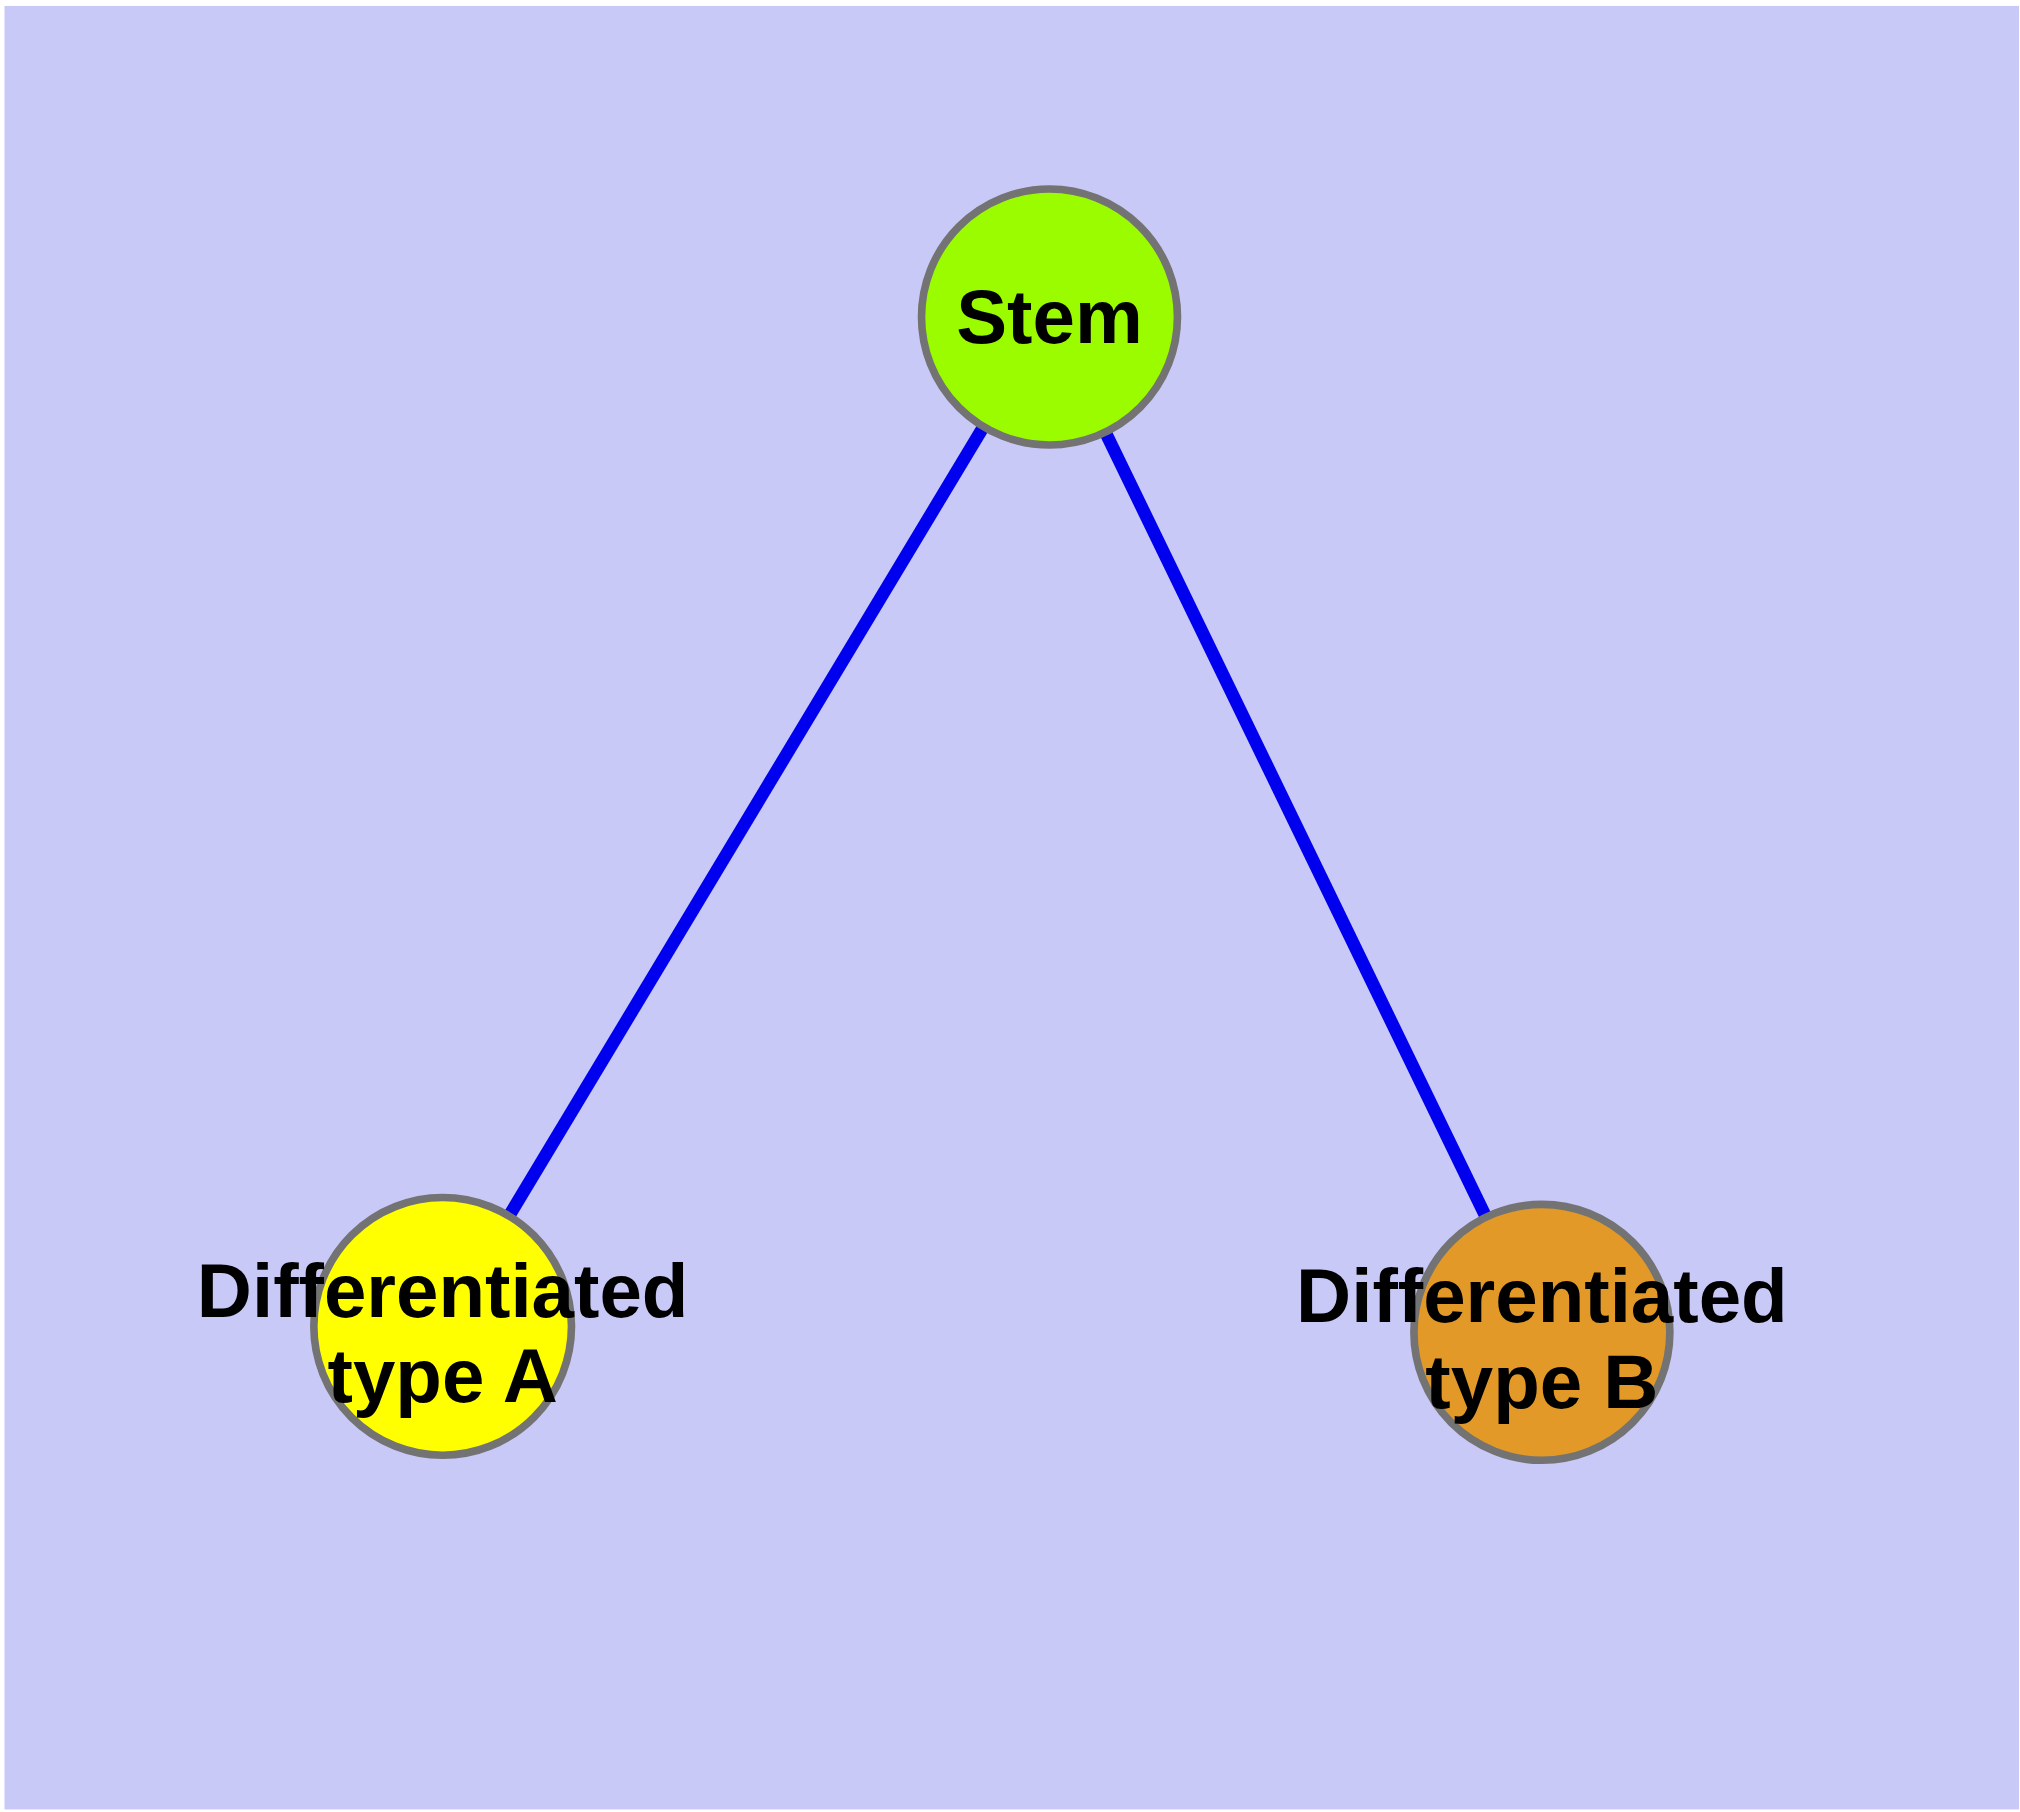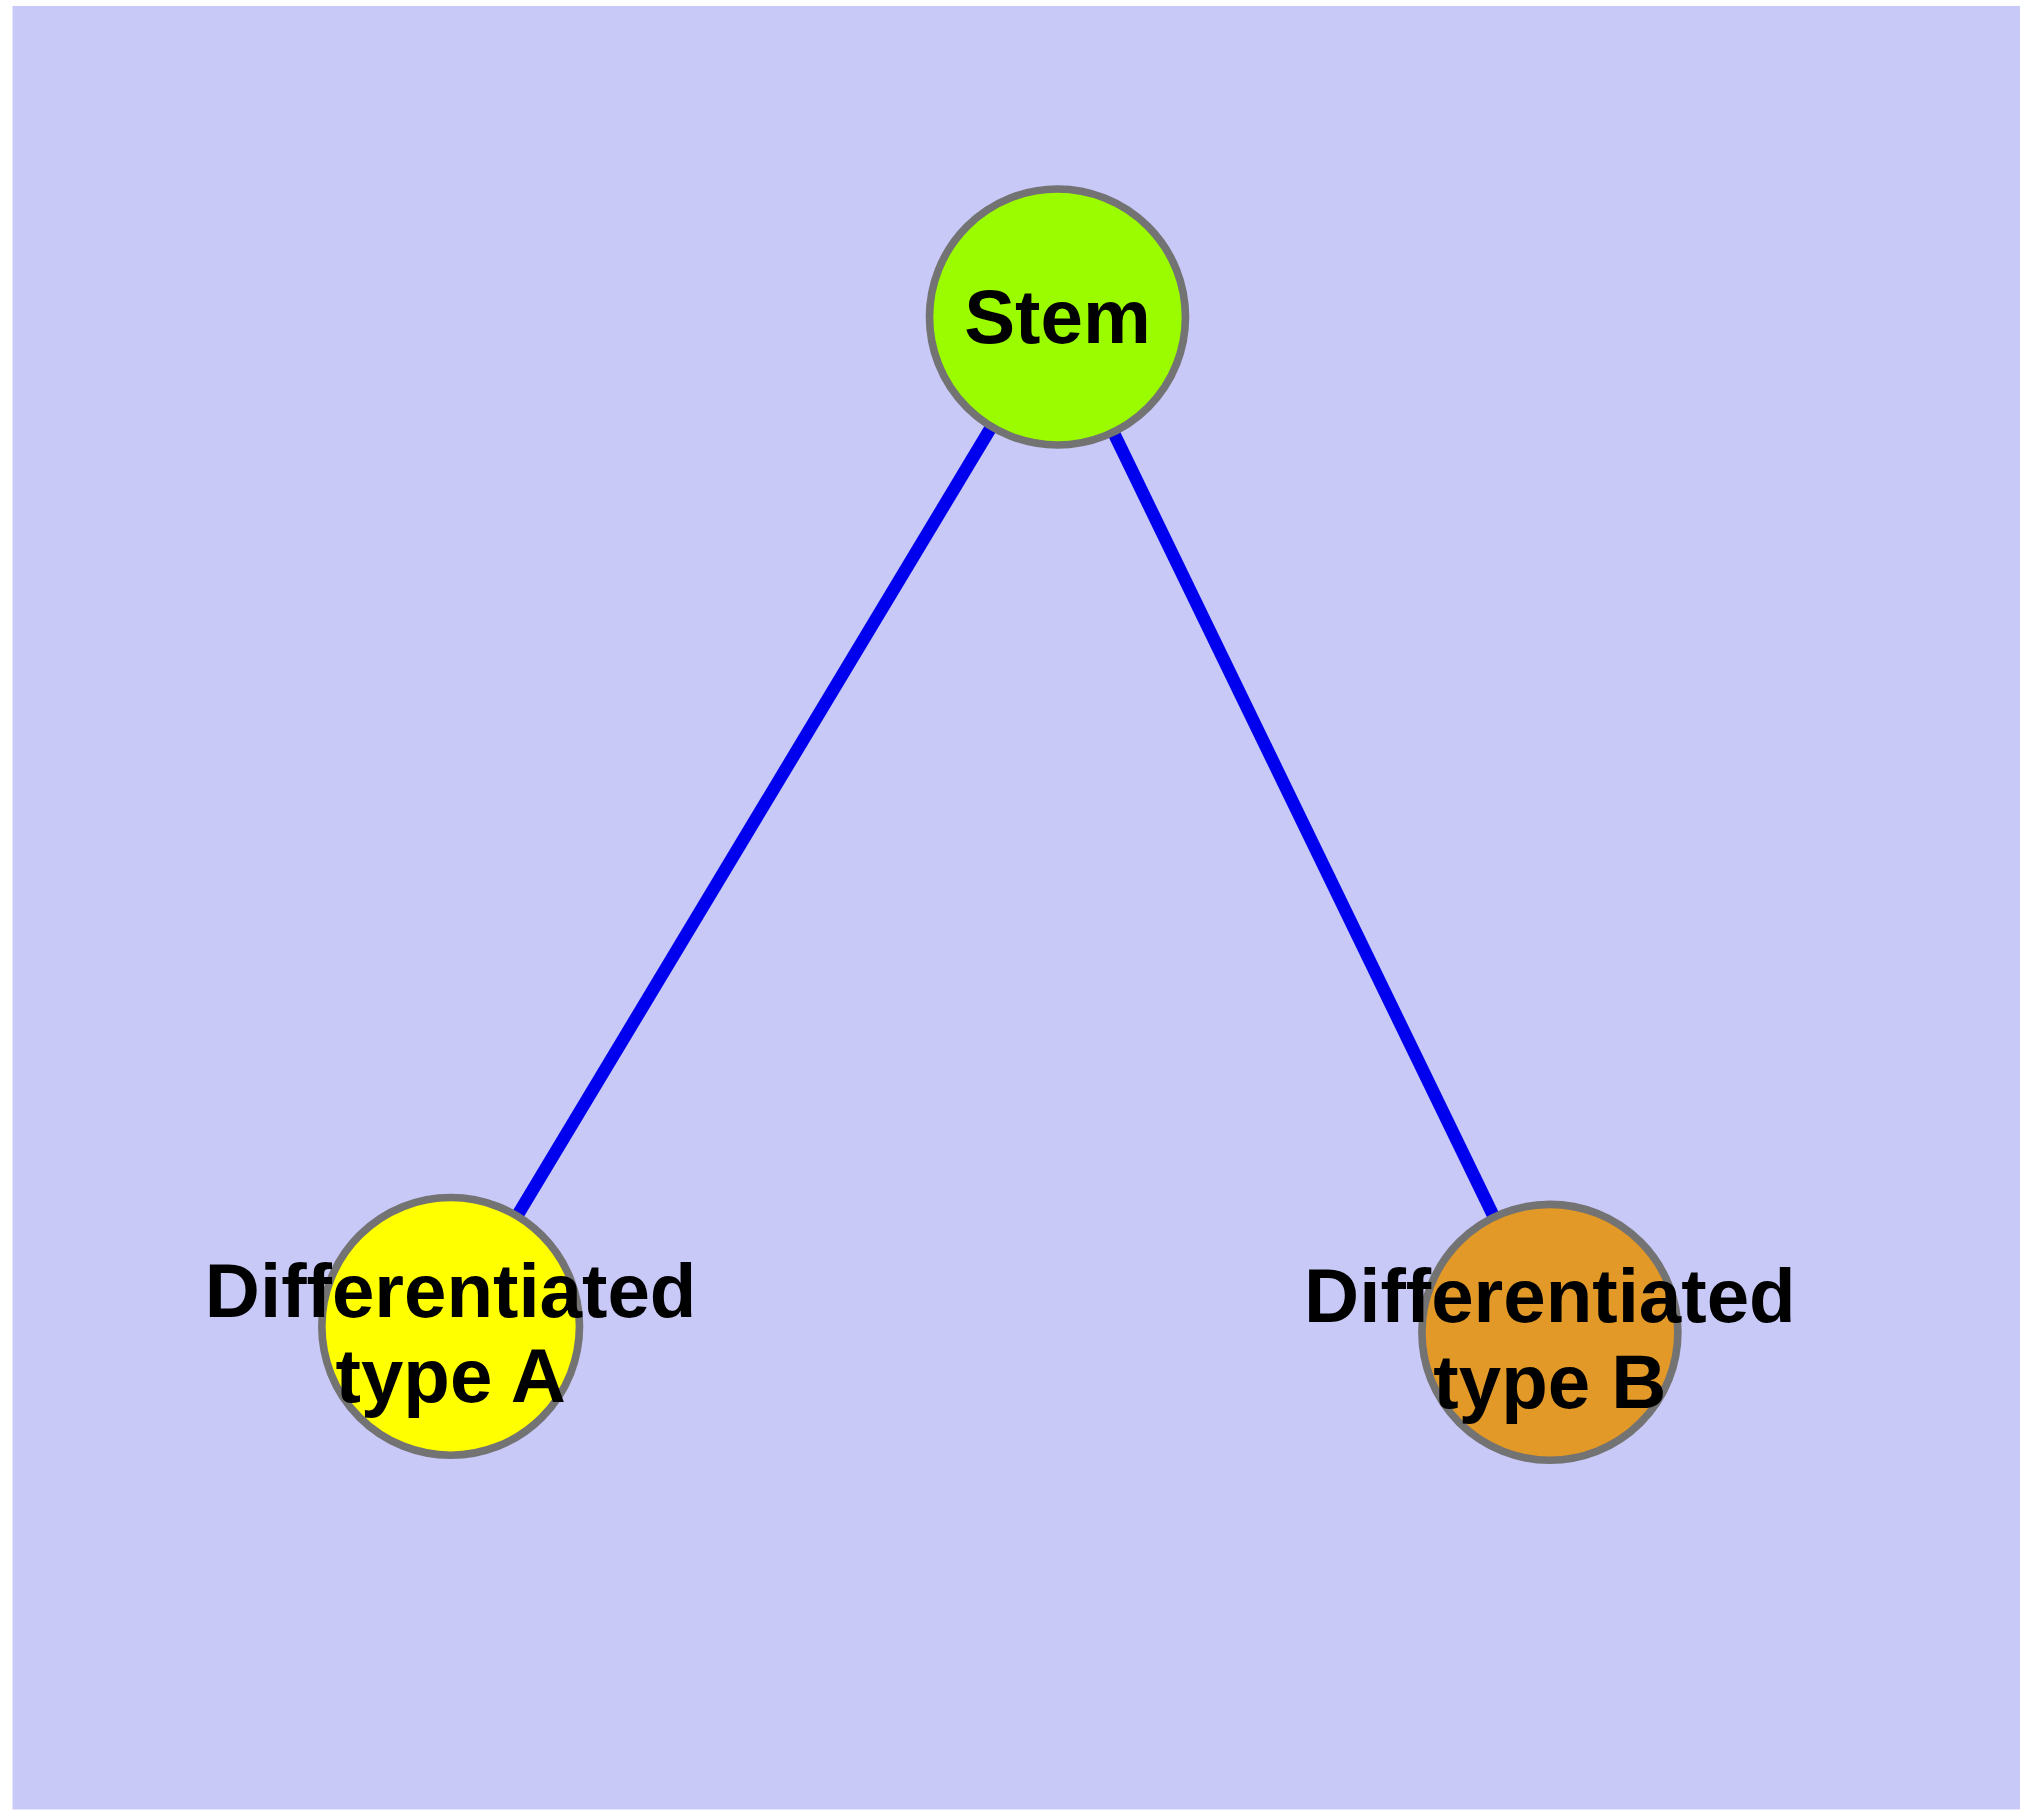--- a/index.html
+++ b/index.html
@@ -8,21 +8,20 @@
     background: #ffffff;
     width: 2021px;
     height: 1812px;
     overflow: hidden;
     font-family: "Liberation Sans", sans-serif;
   }
   .stage {
     position: relative;
     width: 1823px;
     height: 1812px;
-    padding-left: 8px;
   }
   svg { display: block; }
   .page-margin { fill: #ffffff; }
   .edge {
     stroke-width: 15;
     stroke-linecap: butt;
     fill: none;
   }
   .node-circle {
     stroke-width: 9;

